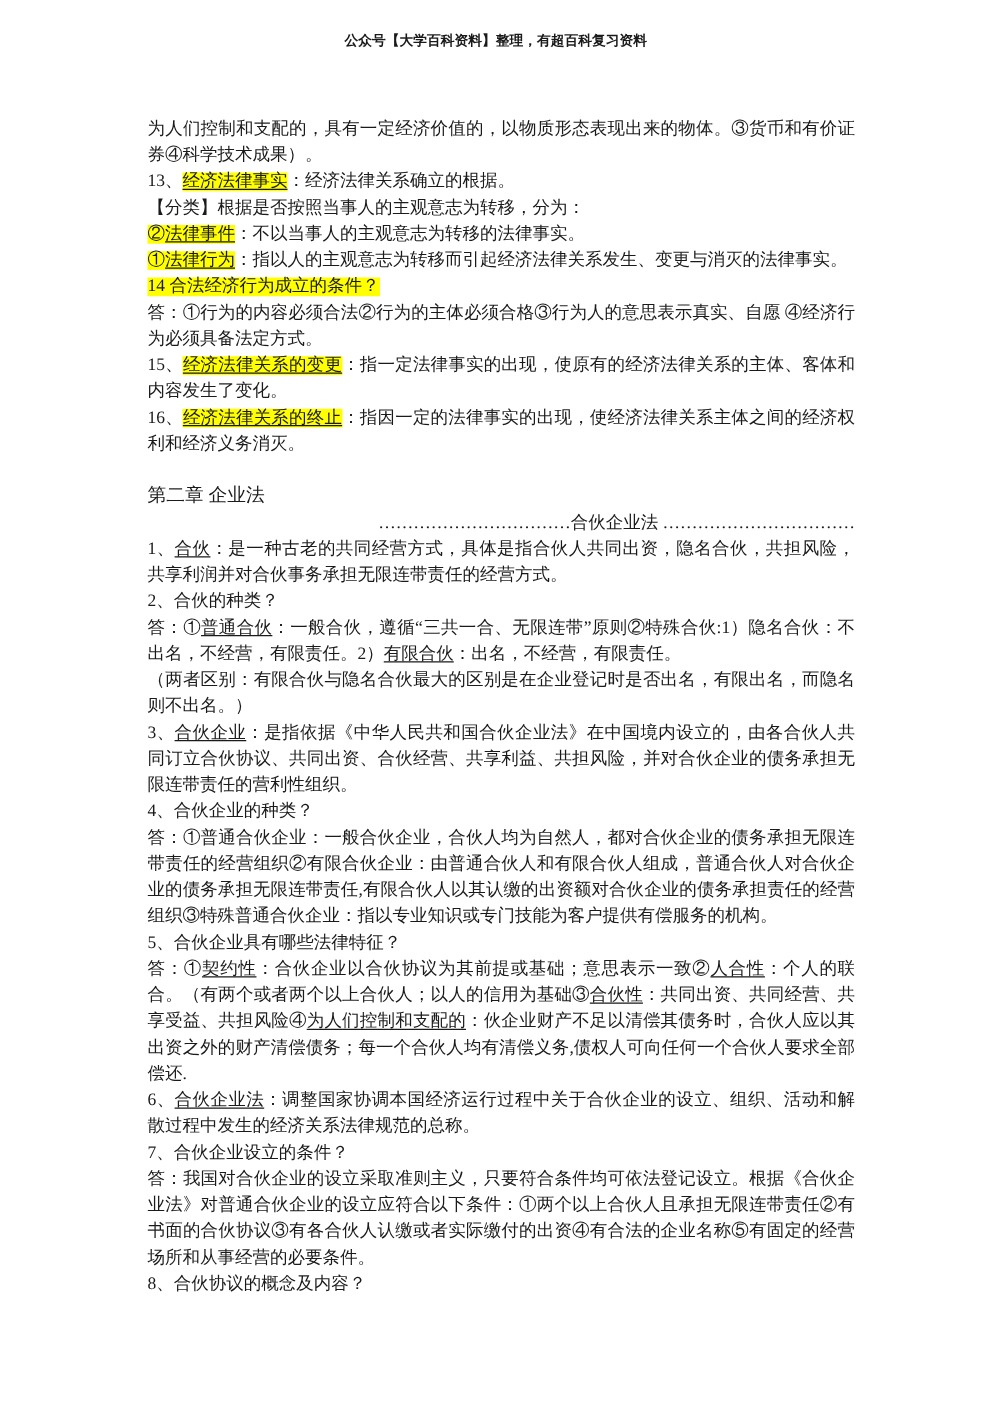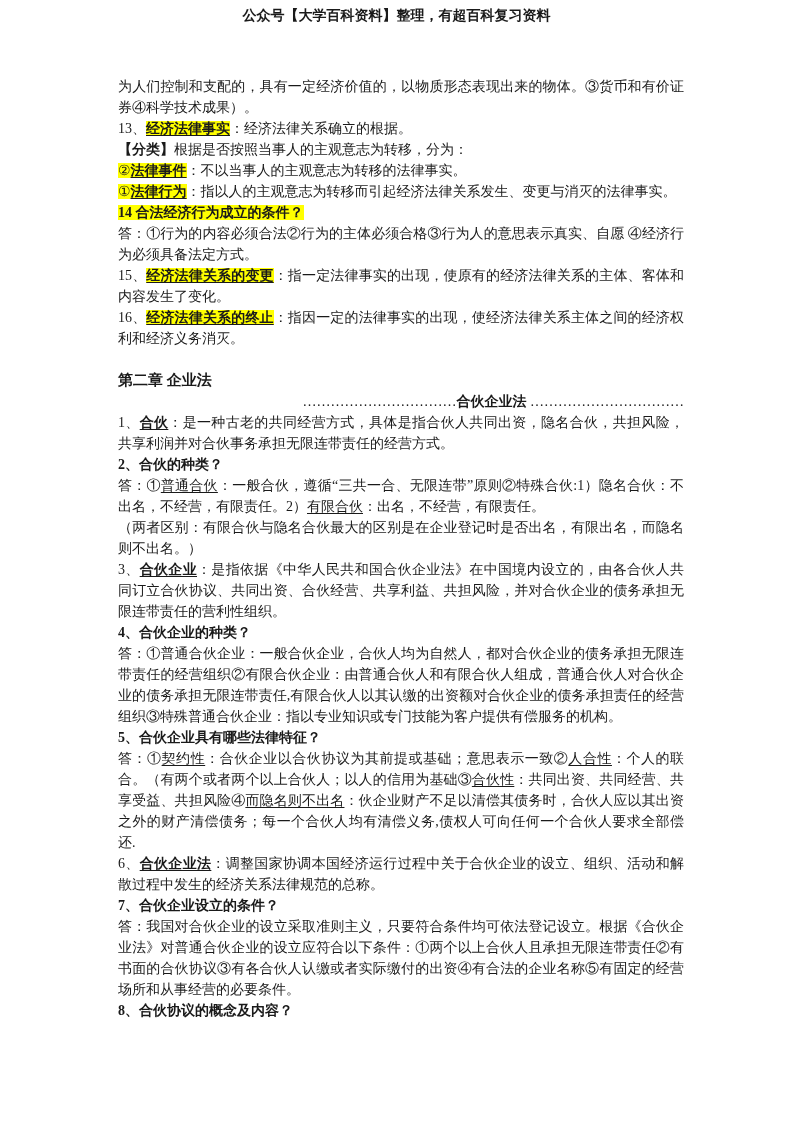--- a/index.html
+++ b/index.html
@@ -7,36 +7,36 @@
   html,body { margin:0; padding:0; }
   body {
     width:793px; height:1122px;
     background:var(--page);
     color:var(--ink);
     font-family:"Liberation Serif","DejaVu Serif",serif;
     overflow:hidden;
   }
   .page { width:793px; height:1122px; position:relative; background:var(--page); }
   .doc-header {
-    padding-top:7px;
+    padding-top:24px;
     text-align:center;
     font-weight:700;
-    font-size:14px;
+    font-size:11px;
     line-height:18px;
   }
   .doc-body {
     width:566px;
     margin:51px 0 0 118px;
     font-size:14px;
     line-height:21px;
   }
   .doc-body p { margin:0; text-align:justify; word-break:break-all; }
   .doc-body p.center { text-align:right; word-break:normal; }
   .doc-body p.chapter { margin-top:21px; font-size:15px; }
-  .b { font-weight:700; }
+  .b { font-weight:400; }
   .u { text-decoration:underline; text-underline-offset:2px; }
   .hl { background:var(--hl); }
 </style>
 </head>
 <body>
 
 <div class="page">
   <div class="doc-header">
     <span>公众号【大学百科资料】整理，有超百科复习资料</span>
   </div>
@@ -53,19 +53,19 @@
       <p class="chapter"><span class="b">第二章 企业法</span></p>
       <p class="center"><span>……………………………</span><span class="b">合伙企业法</span><span> ……………………………</span></p>
       <p><span>1、</span><span class="b u">合伙</span><span>：是一种古老的共同经营方式，具体是指合伙人共同出资，隐名合伙，共担风险，共享利润并对合伙事务承担无限连带责任的经营方式。</span></p>
       <p><span class="b">2、合伙的种类？</span></p>
       <p><span>答：①</span><span class="u">普通合伙</span><span>：一般合伙，遵循“三共一合、无限连带”原则②特殊合伙:1）隐名合伙：不出名，不经营，有限责任。2）</span><span class="u">有限合伙</span><span>：出名，不经营，有限责任。</span></p>
       <p><span>（两者区别：有限合伙与隐名合伙最大的区别是在企业登记时是否出名，有限出名，而隐名则不出名。）</span></p>
       <p><span>3、</span><span class="b u">合伙企业</span><span>：是指依据《中华人民共和国合伙企业法》在中国境内设立的，由各合伙人共同订立合伙协议、共同出资、合伙经营、共享利益、共担风险，并对合伙企业的债务承担无限连带责任的营利性组织。</span></p>
       <p><span class="b">4、合伙企业的种类？</span></p>
       <p><span>答：①普通合伙企业：一般合伙企业，合伙人均为自然人，都对合伙企业的债务承担无限连带责任的经营组织②有限合伙企业：由普通合伙人和有限合伙人组成，普通合伙人对合伙企业的债务承担无限连带责任,有限合伙人以其认缴的出资额对合伙企业的债务承担责任的经营组织③特殊普通合伙企业：指以专业知识或专门技能为客户提供有偿服务的机构。</span></p>
       <p><span class="b">5、合伙企业具有哪些法律特征？</span></p>
-      <p><span>答：①</span><span class="u">契约性</span><span>：合伙企业以合伙协议为其前提或基础；意思表示一致②</span><span class="u">人合性</span><span>：个人的联合。（有两个或者两个以上合伙人；以人的信用为基础③</span><span class="u">合伙性</span><span>：共同出资、共同经营、共享受益、共担风险④</span><span class="u">而隐名则不出名</span><span>：伙企业财产不足以清偿其债务时，合伙人应以其出资之外的财产清偿债务；每一个合伙人均有清偿义务,债权人可向任何一个合伙人要求全部偿还.</span></p>
+      <p><span>答：①</span><span class="u">契约性</span><span>：合伙企业以合伙协议为其前提或基础；意思表示一致②</span><span class="u">人合性</span><span>：个人的联合。（有两个或者两个以上合伙人；以人的信用为基础③</span><span class="u">合伙性</span><span>：共同出资、共同经营、共享受益、共担风险④</span><span class="u">为人们控制和支配的</span><span>：伙企业财产不足以清偿其债务时，合伙人应以其出资之外的财产清偿债务；每一个合伙人均有清偿义务,债权人可向任何一个合伙人要求全部偿还.</span></p>
       <p><span>6、</span><span class="b u">合伙企业法</span><span>：调整国家协调本国经济运行过程中关于合伙企业的设立、组织、活动和解散过程中发生的经济关系法律规范的总称。</span></p>
       <p><span class="b">7、合伙企业设立的条件？</span></p>
       <p><span>答：我国对合伙企业的设立采取准则主义，只要符合条件均可依法登记设立。根据《合伙企业法》对普通合伙企业的设立应符合以下条件：①两个以上合伙人且承担无限连带责任②有书面的合伙协议③有各合伙人认缴或者实际缴付的出资④有合法的企业名称⑤有固定的经营场所和从事经营的必要条件。</span></p>
       <p><span class="b">8、合伙协议的概念及内容？</span></p>
     </div>
 </div>
 
 </body></html>

